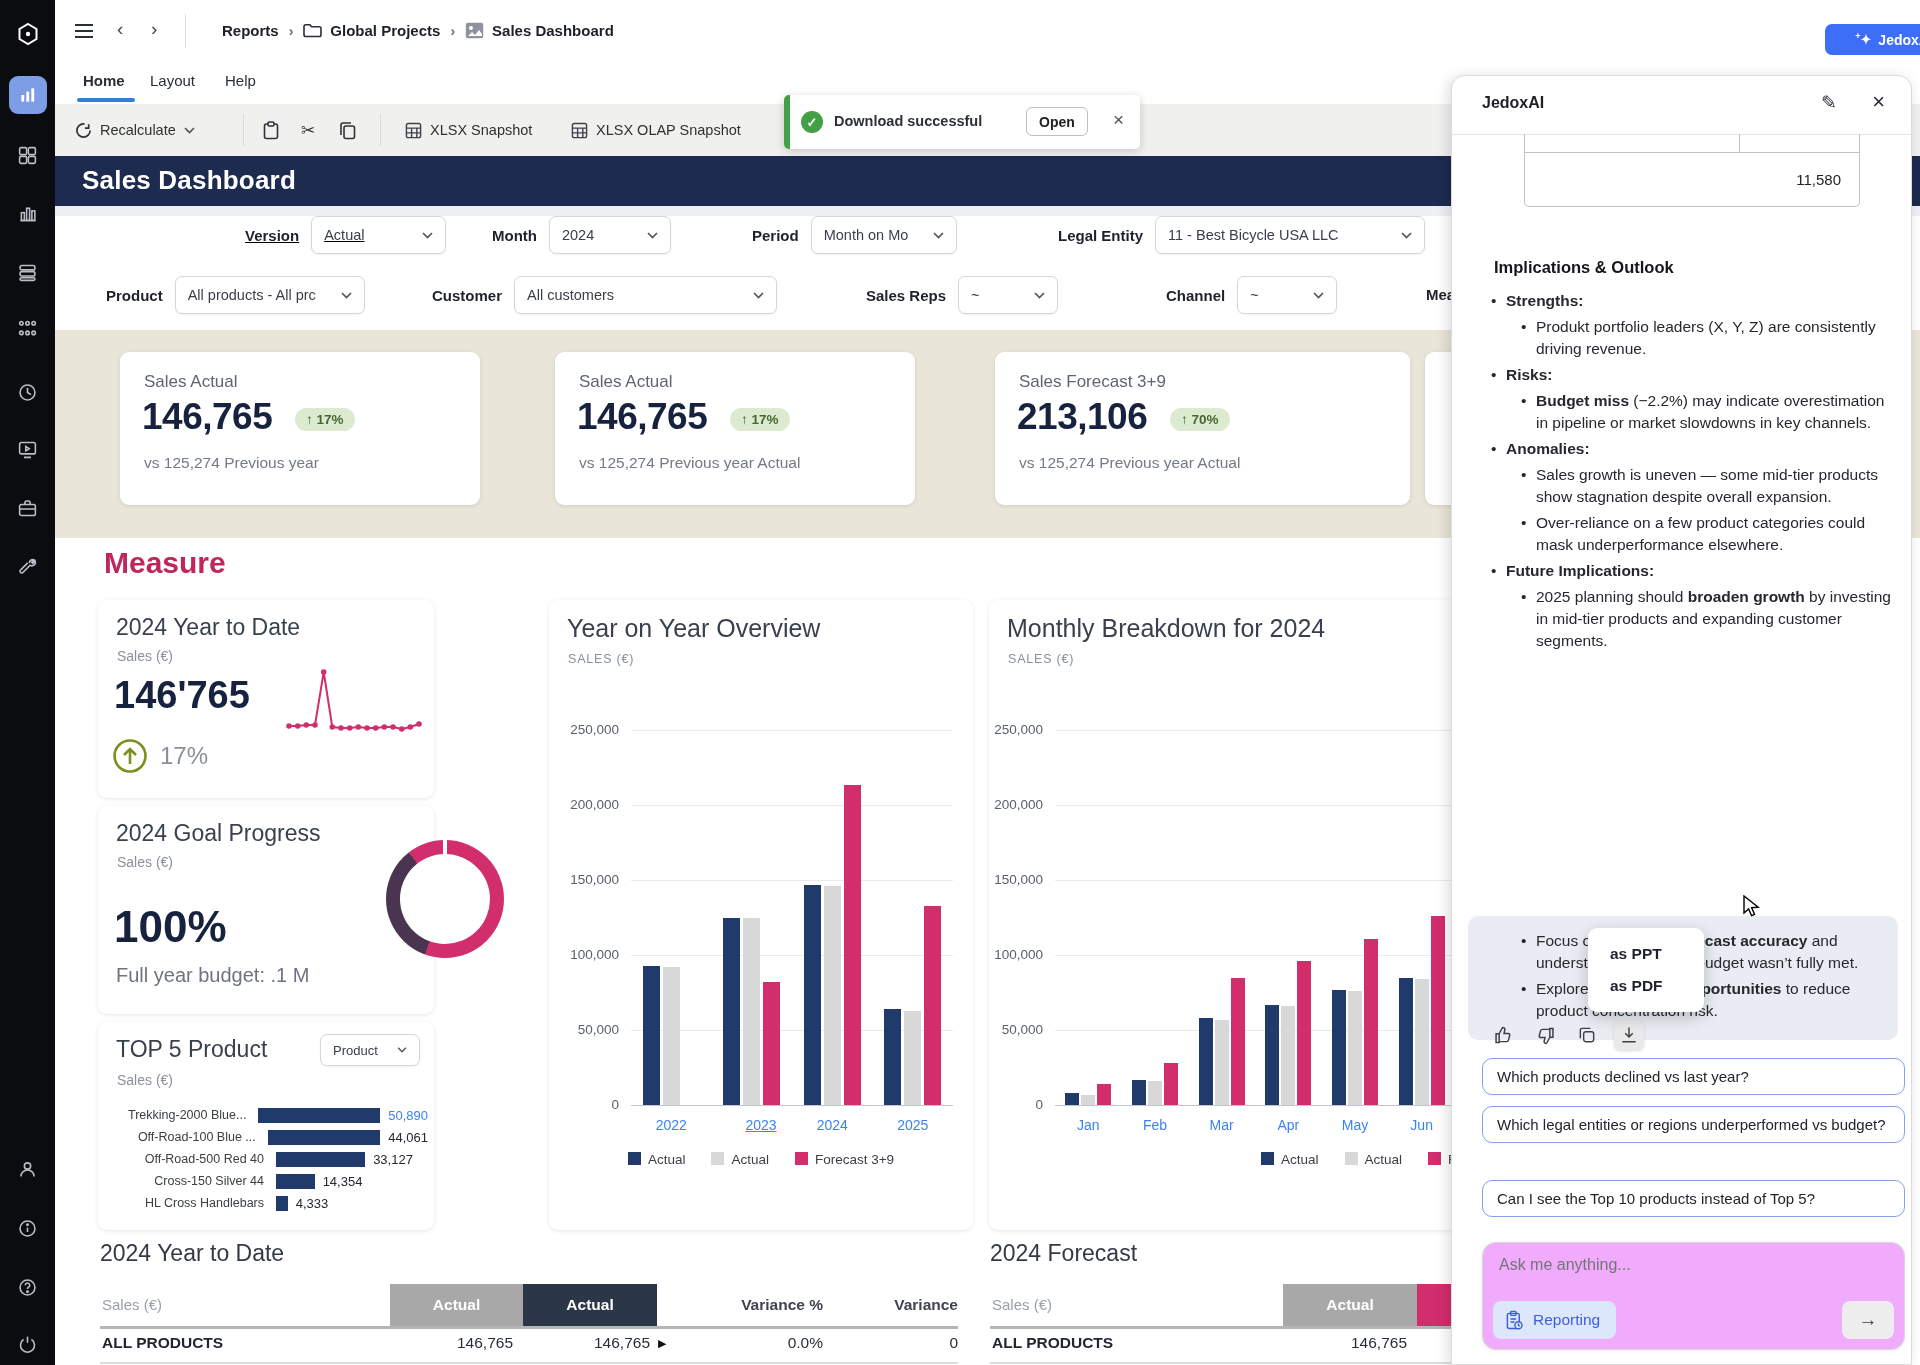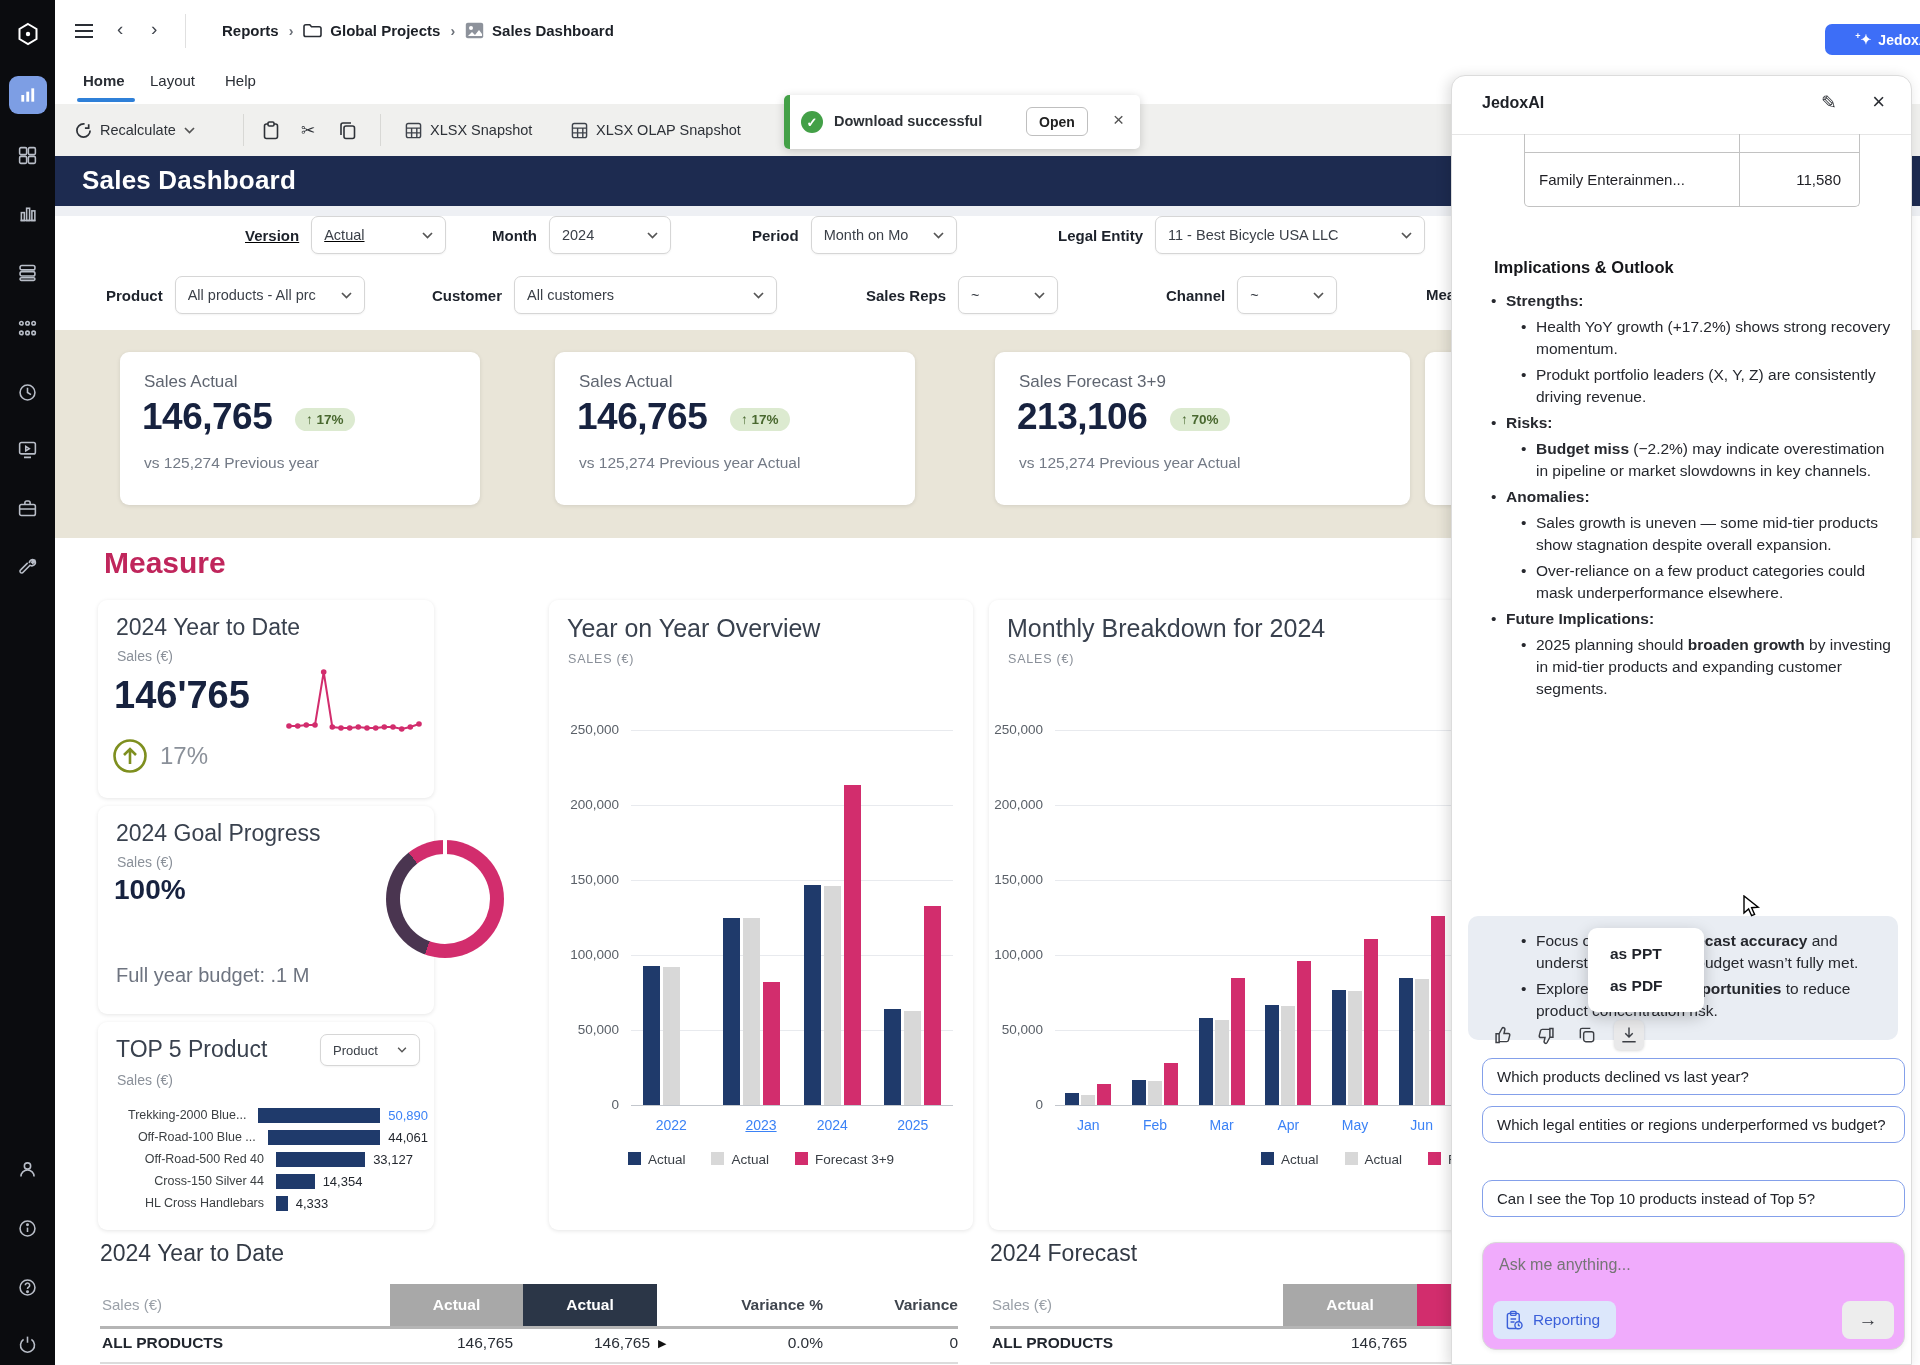--- a/index.html
+++ b/index.html
@@ -429,21 +429,21 @@
         <circle cx="110.0" cy="75.0" r="2.8" fill="#d22d6d"></circle>
         <circle cx="118.7" cy="77.0" r="2.8" fill="#d22d6d"></circle>
         <circle cx="127.3" cy="75.0" r="2.8" fill="#d22d6d"></circle>
         <circle cx="136.0" cy="72.0" r="2.8" fill="#d22d6d"></circle>
       </svg>
   </div>
 
   <div class="card" id="goal-card" style="left:98px;top:806px;width:336px;height:208px">
     <div class="card-title">2024 Goal Progress</div>
     <div class="card-unit">Sales (€)</div>
-    <div class="abs" style="left:16px;top:68px;font-size:28px;font-weight:bold;color:#17223f">100%</div>
+    <div class="abs" style="left:16px;top:96px;font-size:44px;font-weight:bold;color:#17223f">100%</div>
     <div class="abs" style="left:18px;top:158px;font-size:20px;color:#6e7480">Full year budget: .1 M</div>
     <div class="abs" id="goal-donut" style="left:288px;top:34px;width:118px;height:118px">
         <div style="position: absolute; inset: 0px; border-radius: 50%; background: conic-gradient(rgb(210, 45, 109) 0deg, rgb(210, 45, 109) 200deg, rgb(74, 53, 80) 200deg, rgb(74, 53, 80) 322deg, rgb(210, 45, 109) 322deg, rgb(210, 45, 109) 360deg);"></div>
         <div style="position: absolute; inset: 14px; border-radius: 50%; background: rgb(255, 255, 255);"></div>
         <div style="position: absolute; left: 57px; top: -1px; width: 4px; height: 16px; background: rgb(255, 255, 255);"></div>
       </div>
   </div>
 
   <div class="card" id="top5-card" style="left:98px;top:1022px;width:336px;height:208px">
     <div class="card-title">TOP 5 Product</div>
@@ -578,28 +578,26 @@
       <div id="ai-title">JedoxAI</div>
       <div id="ai-pencil">✎</div>
       <div id="ai-close">×</div>
     </div>
     <div id="ai-minitable">
       <div class="mt-row" style="border-bottom:1px solid #c2c2c2">
         <div class="mt-cl" style="padding:9px 0 9px 14px"></div>
         <div class="mt-cr" style="padding:9px 18px 9px 0"></div>
       </div>
       <div class="mt-row">
-        <div class="mt-cl">Family Enterainmen...</div>
         <div class="mt-cr">11,580</div>
       </div>
     </div>
     <div id="ai-sect">Implications &amp; Outlook</div>
     <div id="ai-bullets">
         <div class="ai-li"><b>Strengths:</b></div>
-        <div class="ai-li ai-sub">Health YoY growth (+17.2%) shows strong recovery momentum.</div>
         <div class="ai-li ai-sub">Produkt portfolio leaders (X, Y, Z) are consistently driving revenue.</div>
         <div class="ai-li"><b>Risks:</b></div>
         <div class="ai-li ai-sub"><b>Budget miss</b> (−2.2%) may indicate overestimation in pipeline or market slowdowns in key channels.</div>
         <div class="ai-li"><b>Anomalies:</b></div>
         <div class="ai-li ai-sub">Sales growth is uneven — some mid-tier products show stagnation despite overall expansion.</div>
         <div class="ai-li ai-sub">Over-reliance on a few product categories could mask underperformance elsewhere.</div>
         <div class="ai-li"><b>Future Implications:</b></div>
         <div class="ai-li ai-sub">2025 planning should <b>broaden growth</b> by investing in mid-tier products and expanding customer segments.</div>
       </div>
     <div id="ai-highlight">

